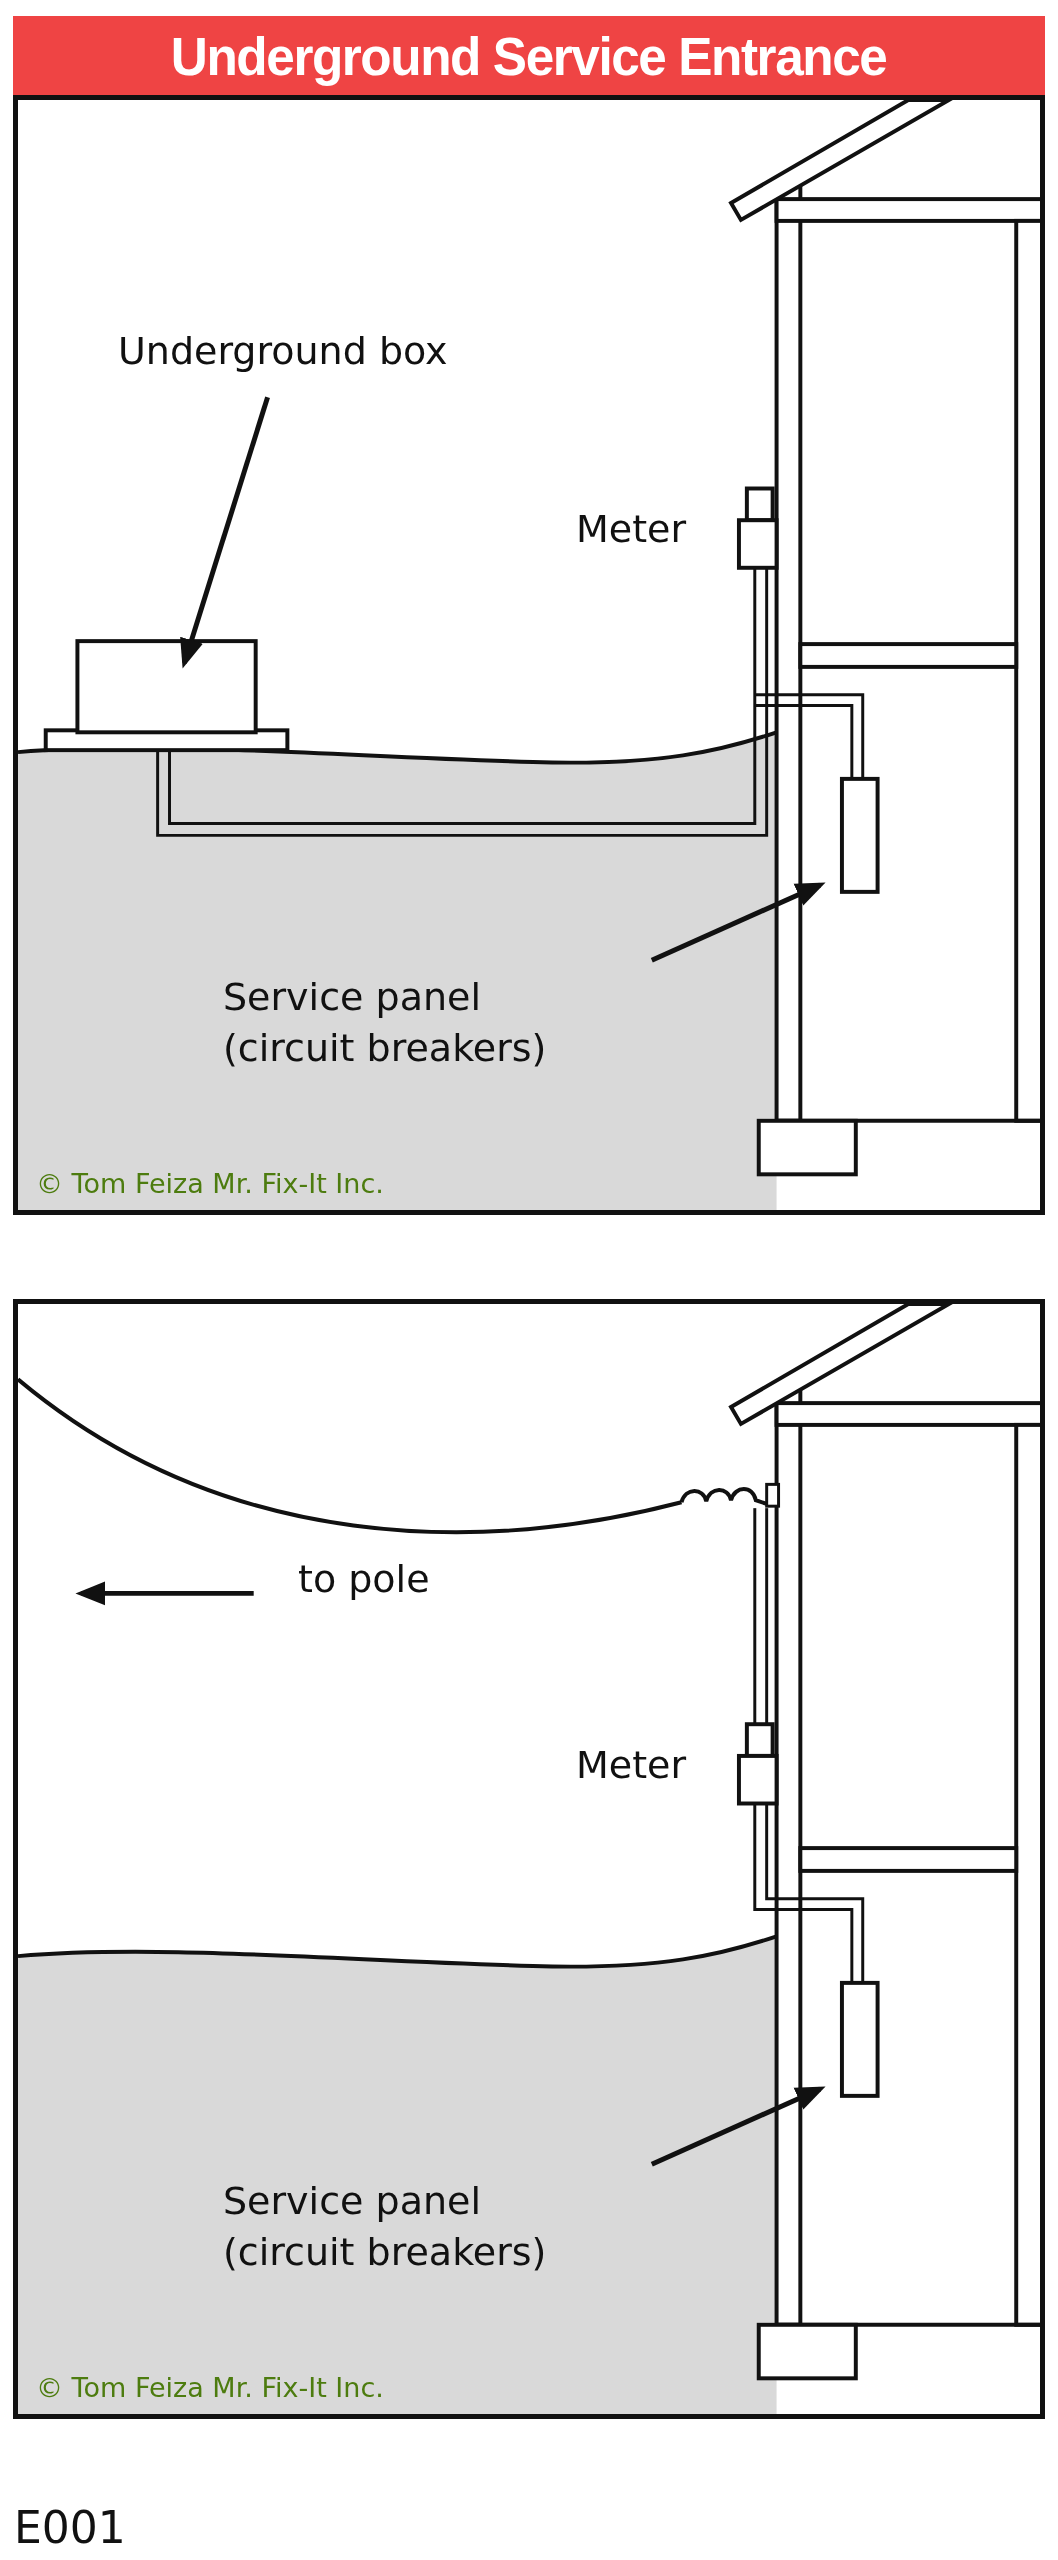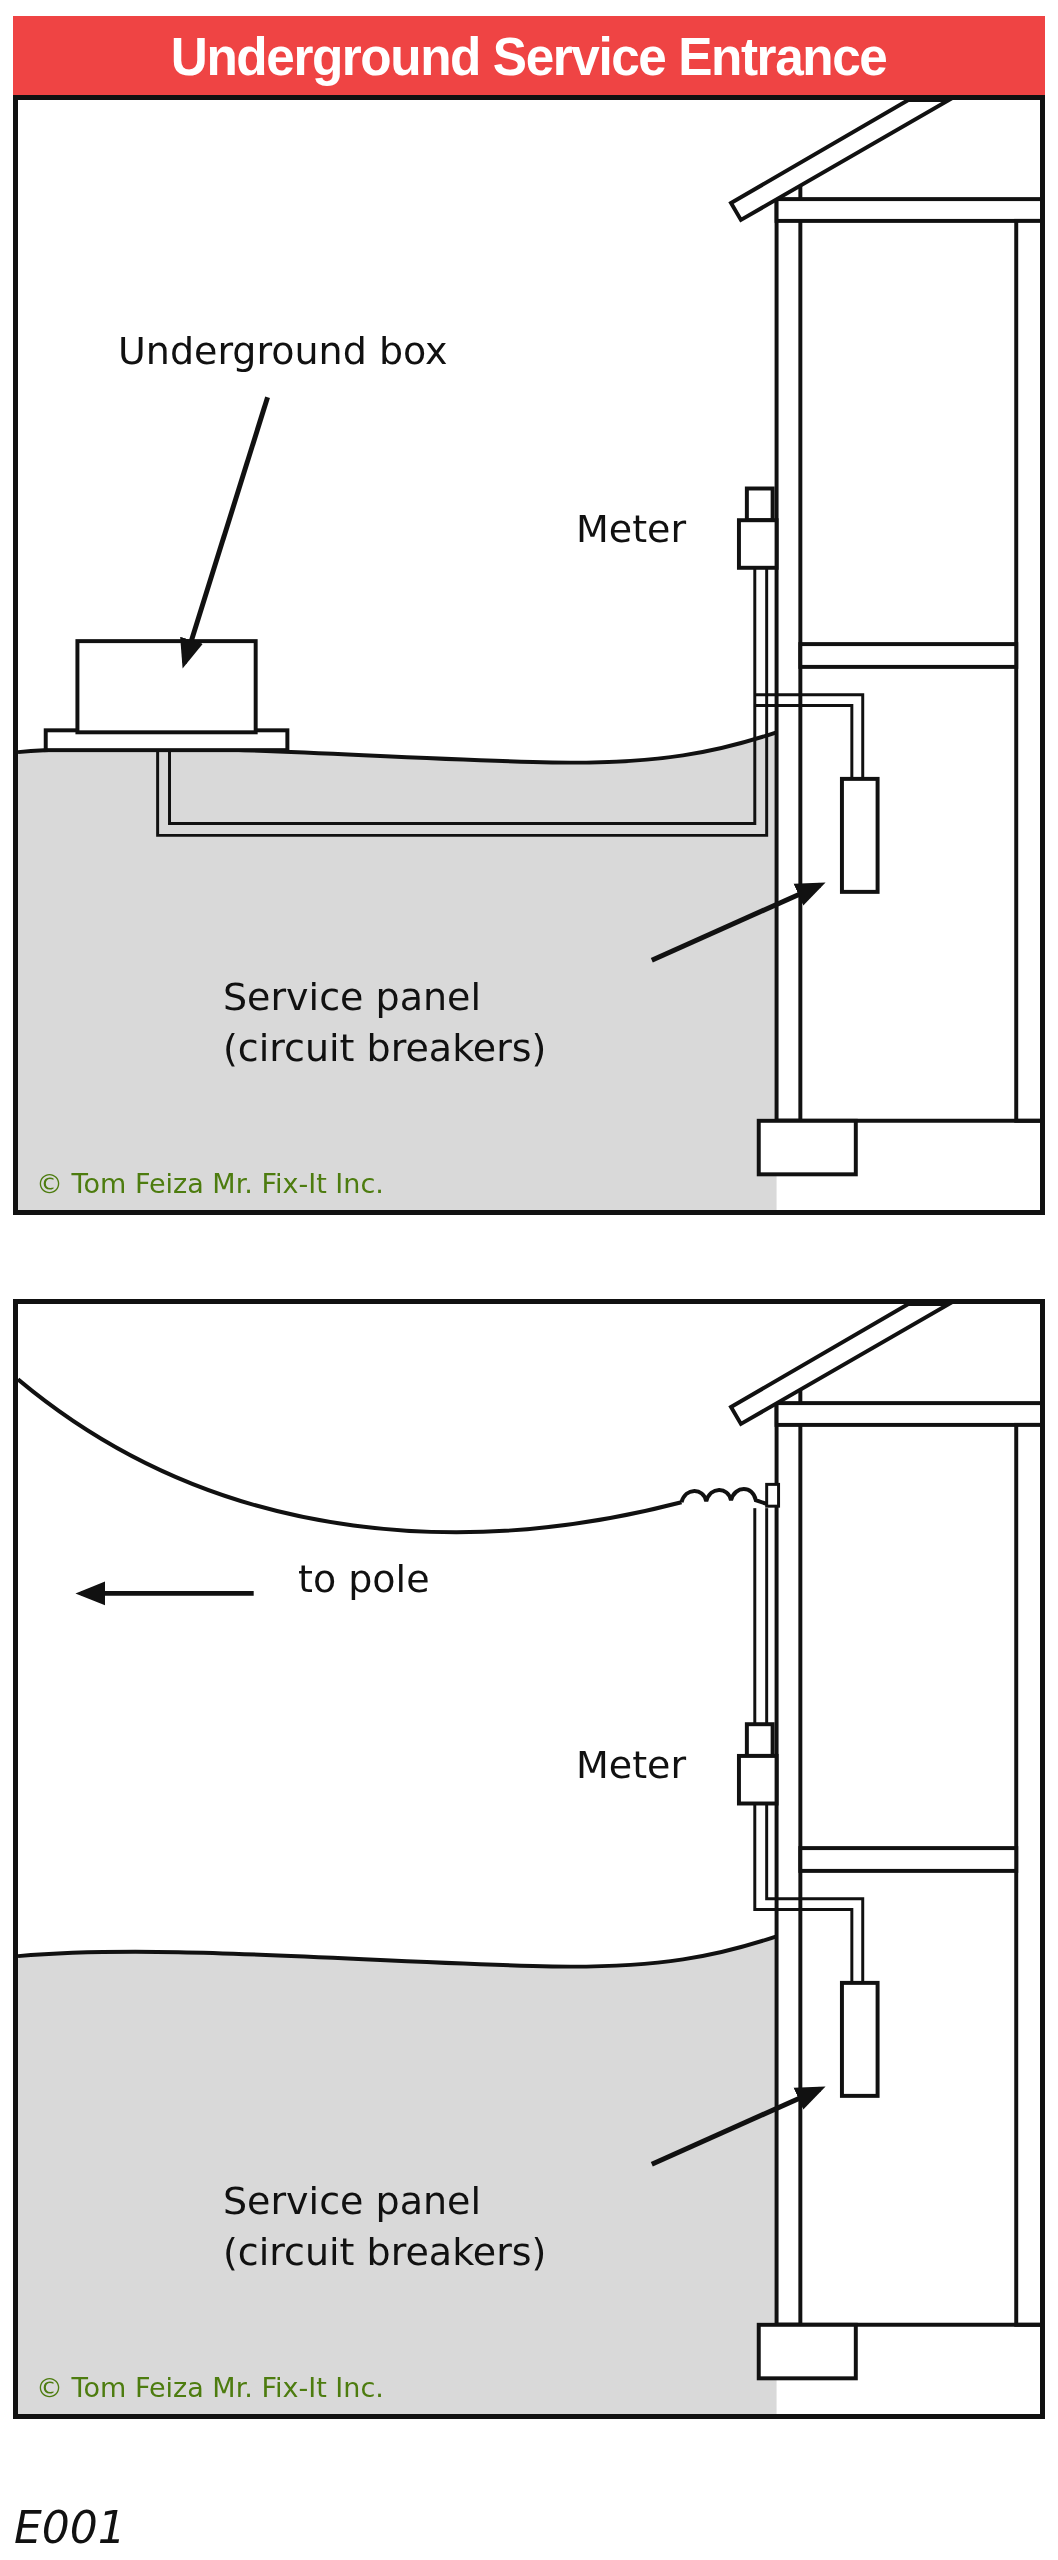--- a/index.html
+++ b/index.html
@@ -8,21 +8,21 @@
   .panel{position:absolute;left:13px;width:1032px;}
   .title-bar{height:79px;background:#ef4444;color:#fff;display:flex;align-items:center;justify-content:center;}
   .title-text{font-family:"Liberation Sans",sans-serif;font-weight:700;font-size:54px;
               letter-spacing:-1.5px;transform:scaleX(.95);white-space:nowrap;}
   .diagram{position:relative;height:1120px;background:#fff;border:5px solid #111;box-sizing:border-box;}
   .art{position:absolute;left:0;top:0;width:100%;height:100%;}
   .lbl{position:absolute;font-size:38px;line-height:1.25;color:#111;white-space:nowrap;}
   .lbl.center{white-space:pre-line;text-align:left;line-height:1.35;}
   .copyright{position:absolute;left:18px;top:1068px;font-size:27px;color:#4d7c0f;}
   .figure-code{position:absolute;left:14px;top:2502px;font-size:44px;color:#111;
-               font-family:"DejaVu Sans",sans-serif;font-style:italic;}
+               font-family:"DejaVu Sans",sans-serif;}
   #panel-underground{top:16px;}
   #panel-overhead{top:1299px;}
 </style>
 </head>
 <body>
 
 <div class="page">
 
   <div class="panel" id="panel-underground">
     <div class="title-bar">

